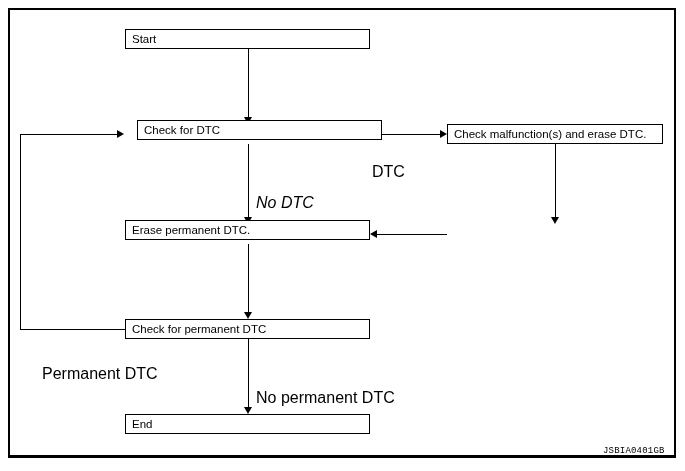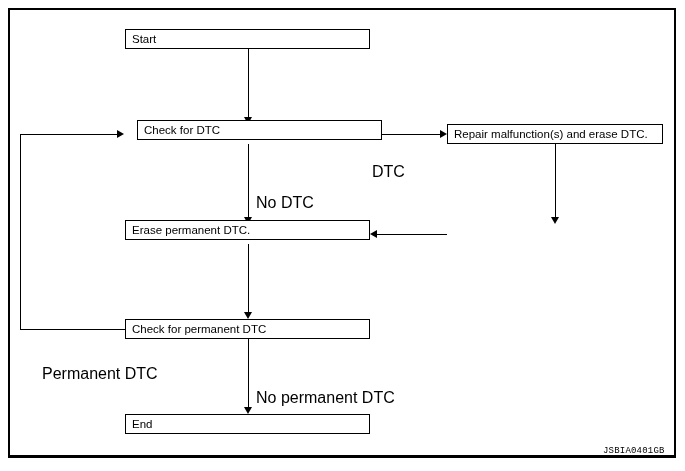--- a/index.html
+++ b/index.html
@@ -96,21 +96,21 @@
 <body>
 
 <div id="canvas">
 
   <div class="frame"></div>
 
   <div class="node" style="left:125px; top:29px; width:245px;">Start</div>
 
   <div class="node" style="left:125px; top:120px; width:245px;margin-left:12px;">Check for DTC</div>
 
-  <div class="node" style="left:447px; top:124px; width:216px;">Repair malfunction(s) and erase DTC.</div>
+  <div class="node" style="left:447px; top:124px; width:216px;">Check malfunction(s) and erase DTC.</div>
 
   <div class="node" style="left:125px; top:220px; width:245px;">Erase permanent DTC.</div>
 
 
   <div class="node" style="left:125px; top:414px; width:245px;">End</div>
 
   <div class="node" style="left:125px; top:319px; width:245px;">Check for permanent DTC</div>
 
   <div class="ln v" style="left:248px; top:49px; height:68px;"></div>
   <div class="arrow down" style="left:244px; top:117px;"></div>
@@ -133,21 +133,21 @@
   <div class="ln v" style="left:248px; top:339px; height:68px;"></div>
   <div class="arrow down" style="left:244px; top:407px;"></div>
 
   <div class="ln h" style="left:20px; top:329px; width:106px;"></div>
   <div class="ln v" style="left:20px; top:134px; height:196px;"></div>
   <div class="ln h" style="left:20px; top:134px; width:98px;"></div>
   <div class="arrow right" style="left:117px; top:130px;"></div>
 
   <div class="elabel" style="left:372px; top:115px;">DTC</div>
 
-  <div class="elabel" style="left:256px; top:146px;">No DTC</div>
+  <div class="elabel" style="left:256px; top:146px;font-style:italic;">No DTC</div>
 
   <div class="elabel" style="left:42px; top:317px;">Permanent DTC</div>
 
   <div class="elabel" style="left:256px; top:341px;">No permanent DTC</div>
 
   <div class="figcode" style="left:603px; top:446px;font-family:Liberation Mono, monospace;">JSBIA0401GB</div>
 
 </div>
 
 </body></html>

